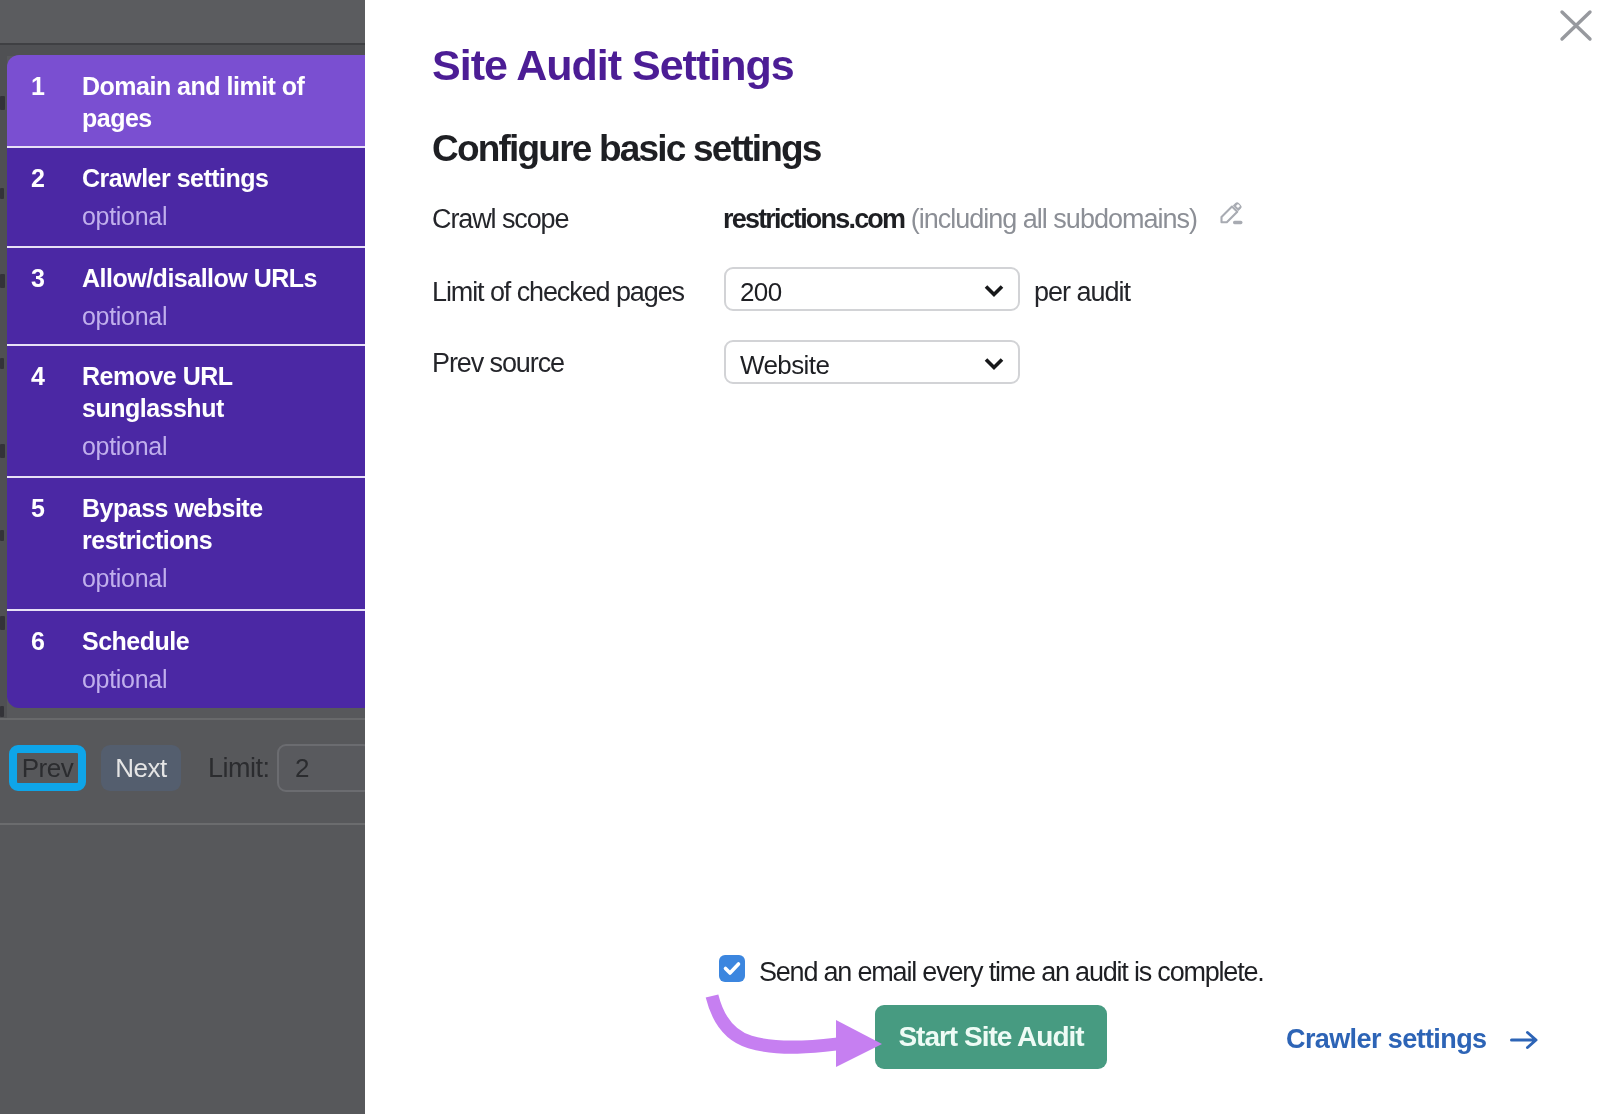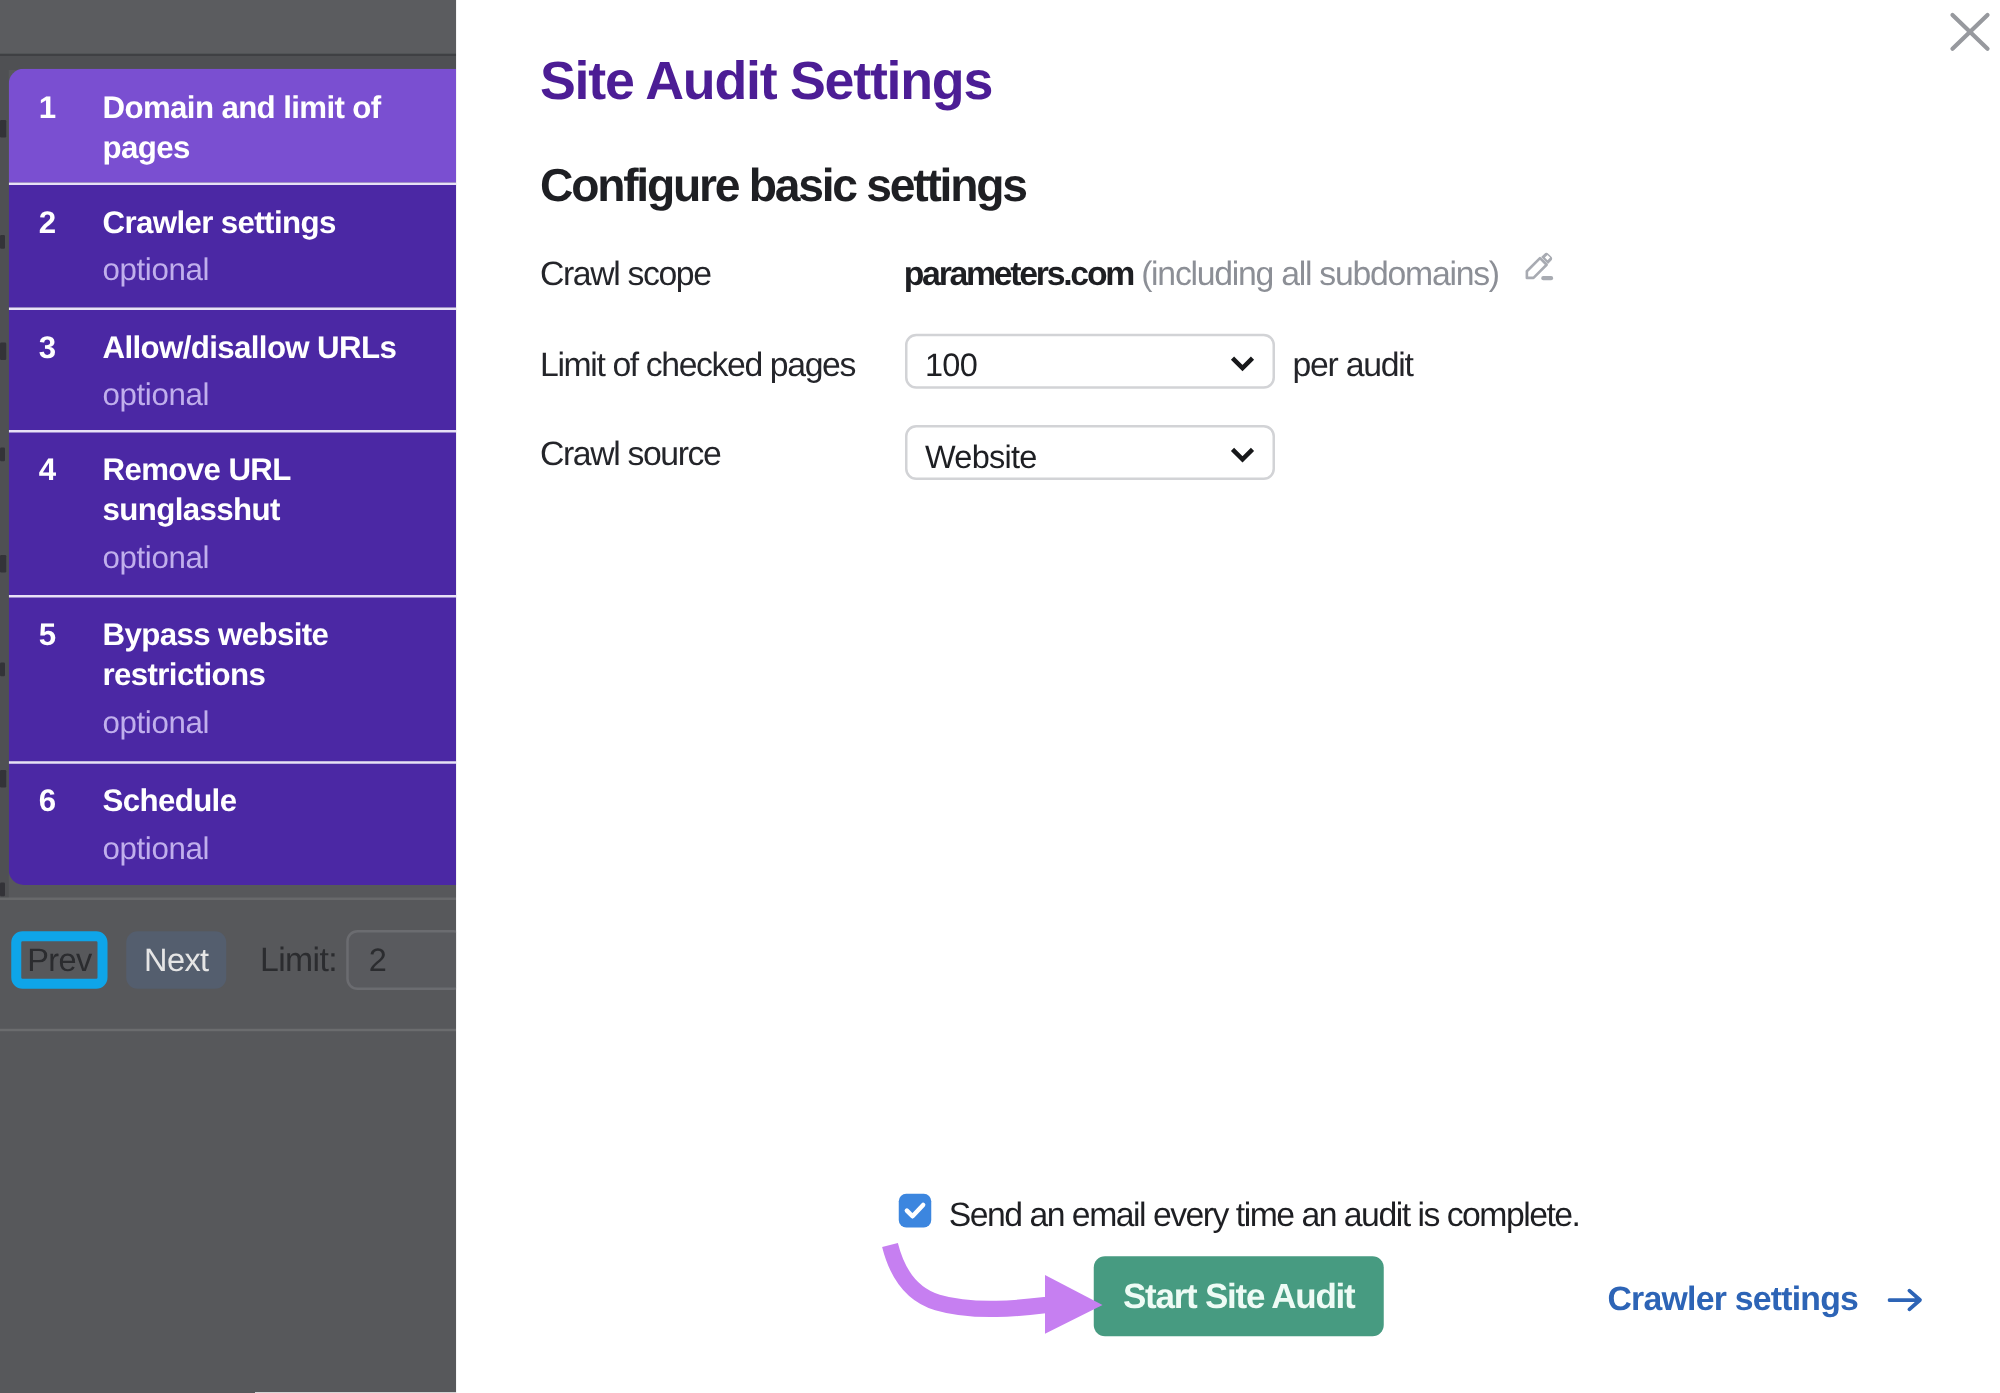--- a/index.html
+++ b/index.html
@@ -161,37 +161,37 @@
 
 <div class="modal">
   <svg class="close-btn" viewBox="0 0 36 36">
     <path d="M4 4 L32 31 M32 4 L4 31" stroke="#97999e" stroke-width="3.4" stroke-linecap="round" fill="none"></path>
   </svg>
 
   <div class="m-title">Site Audit Settings</div>
   <div class="m-h2">Configure basic settings</div>
 
   <div class="row-label lbl-scope">Crawl scope</div>
-  <div class="scope-value"><b>parameters.com</b><span class="scope-note"> (including all subdomains)</span></div>
+  <div class="scope-value"><b>restrictions.com</b><span class="scope-note"> (including all subdomains)</span></div>
   <svg class="pencil" viewBox="0 0 26 26">
     <path d="M3.5 17 L14 6.5 L19.3 11.8 L8.8 22.3 L3.5 22.3 Z" fill="#ffffff" stroke="#a8abb2" stroke-width="2.1" stroke-linejoin="round"></path>
     <path fill-rule="evenodd" d="M14.9 5.6 L17.4 3.1 Q19.1 1.4 20.8 3.1 L22.9 5.2 Q24.6 6.9 22.9 8.6 L20.4 11.1 Z M20 3.9 L22.1 6 L20 8.1 L17.9 6 Z" fill="#a8abb2"></path>
     <rect x="15" y="20.8" width="9.5" height="3.4" rx="1.6" fill="#a8abb2"></rect>
   </svg>
 
   <div class="row-label lbl-limit">Limit of checked pages</div>
   <div class="select sel-limit">
-    <span>100</span>
+    <span>200</span>
     <svg width="20" height="14" viewBox="0 0 20 14">
       <path d="M2 2.5 L10 10.5 L18 2.5" fill="none" stroke="#17181a" stroke-width="3.6"></path>
     </svg>
   </div>
   <div class="suffix">per audit</div>
 
-  <div class="row-label lbl-source">Crawl source</div>
+  <div class="row-label lbl-source">Prev source</div>
   <div class="select sel-source">
     <span>Website</span>
     <svg width="20" height="14" viewBox="0 0 20 14">
       <path d="M2 2.5 L10 10.5 L18 2.5" fill="none" stroke="#17181a" stroke-width="3.6"></path>
     </svg>
   </div>
 
   <div class="checkbox-row">
     <div class="checkbox">
       <svg width="26" height="27" viewBox="0 0 26 27">

